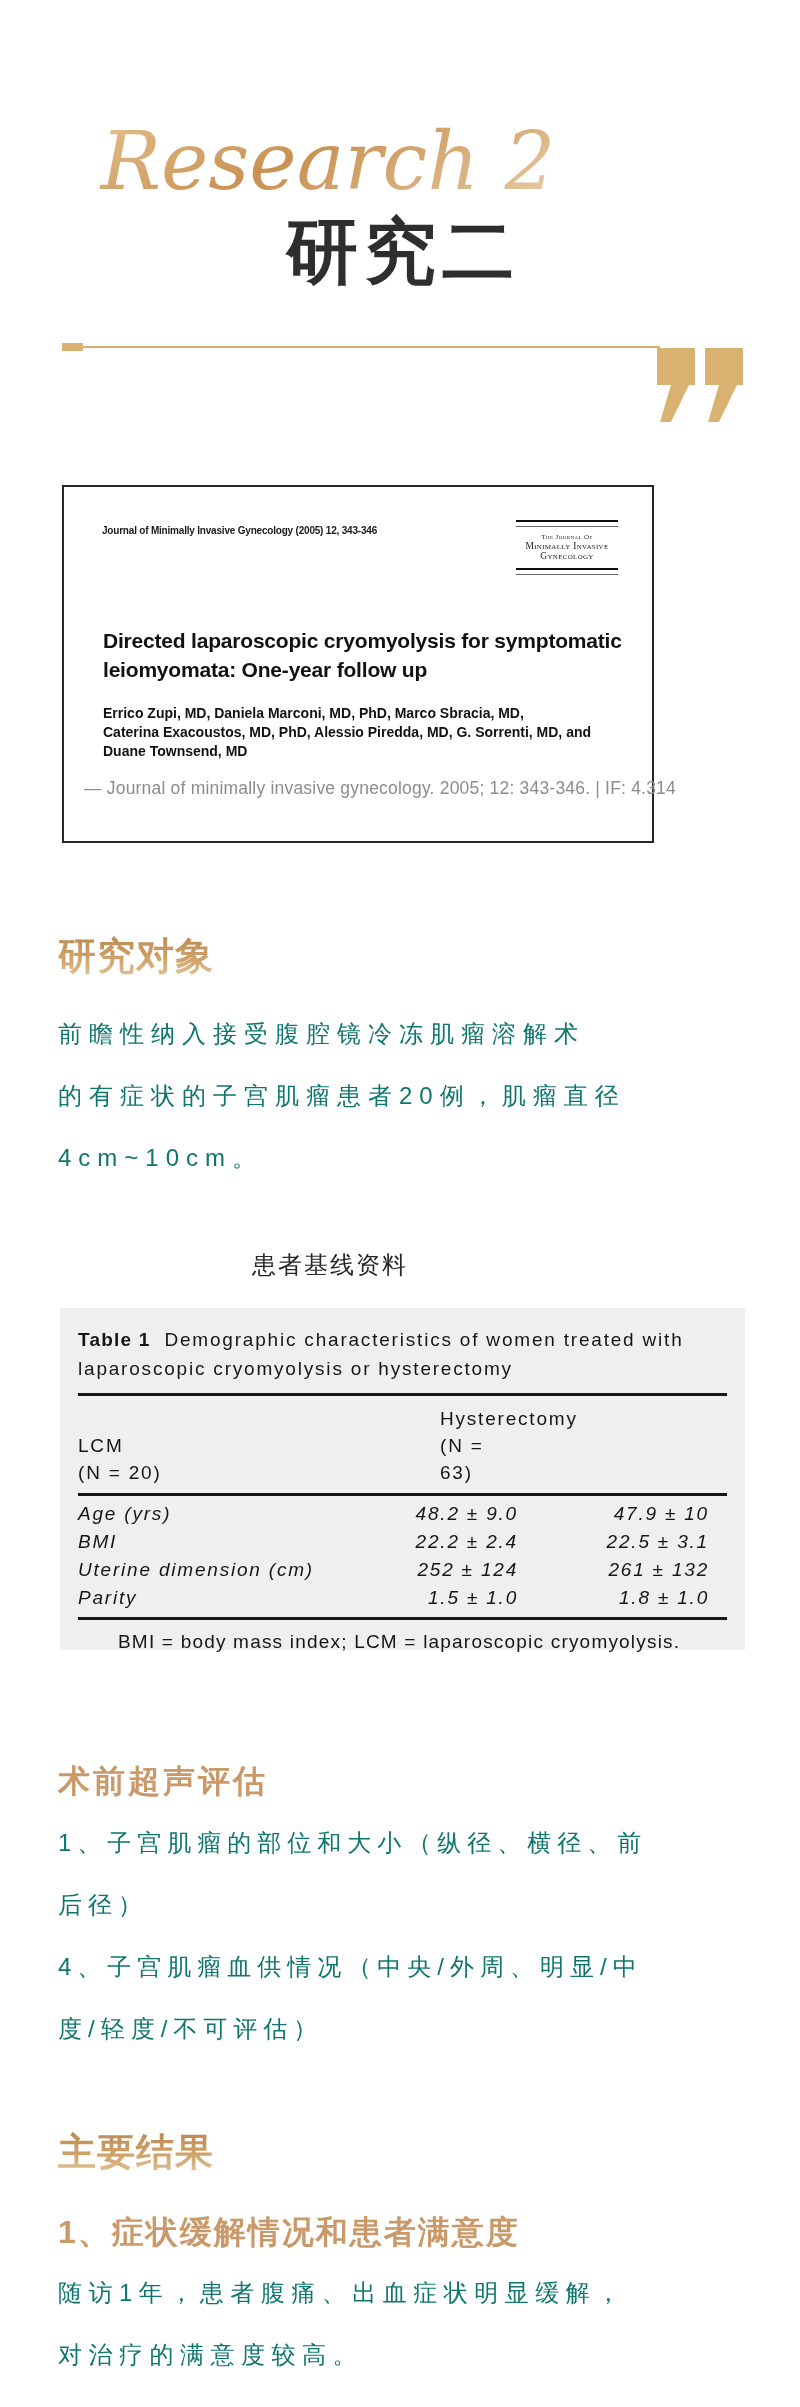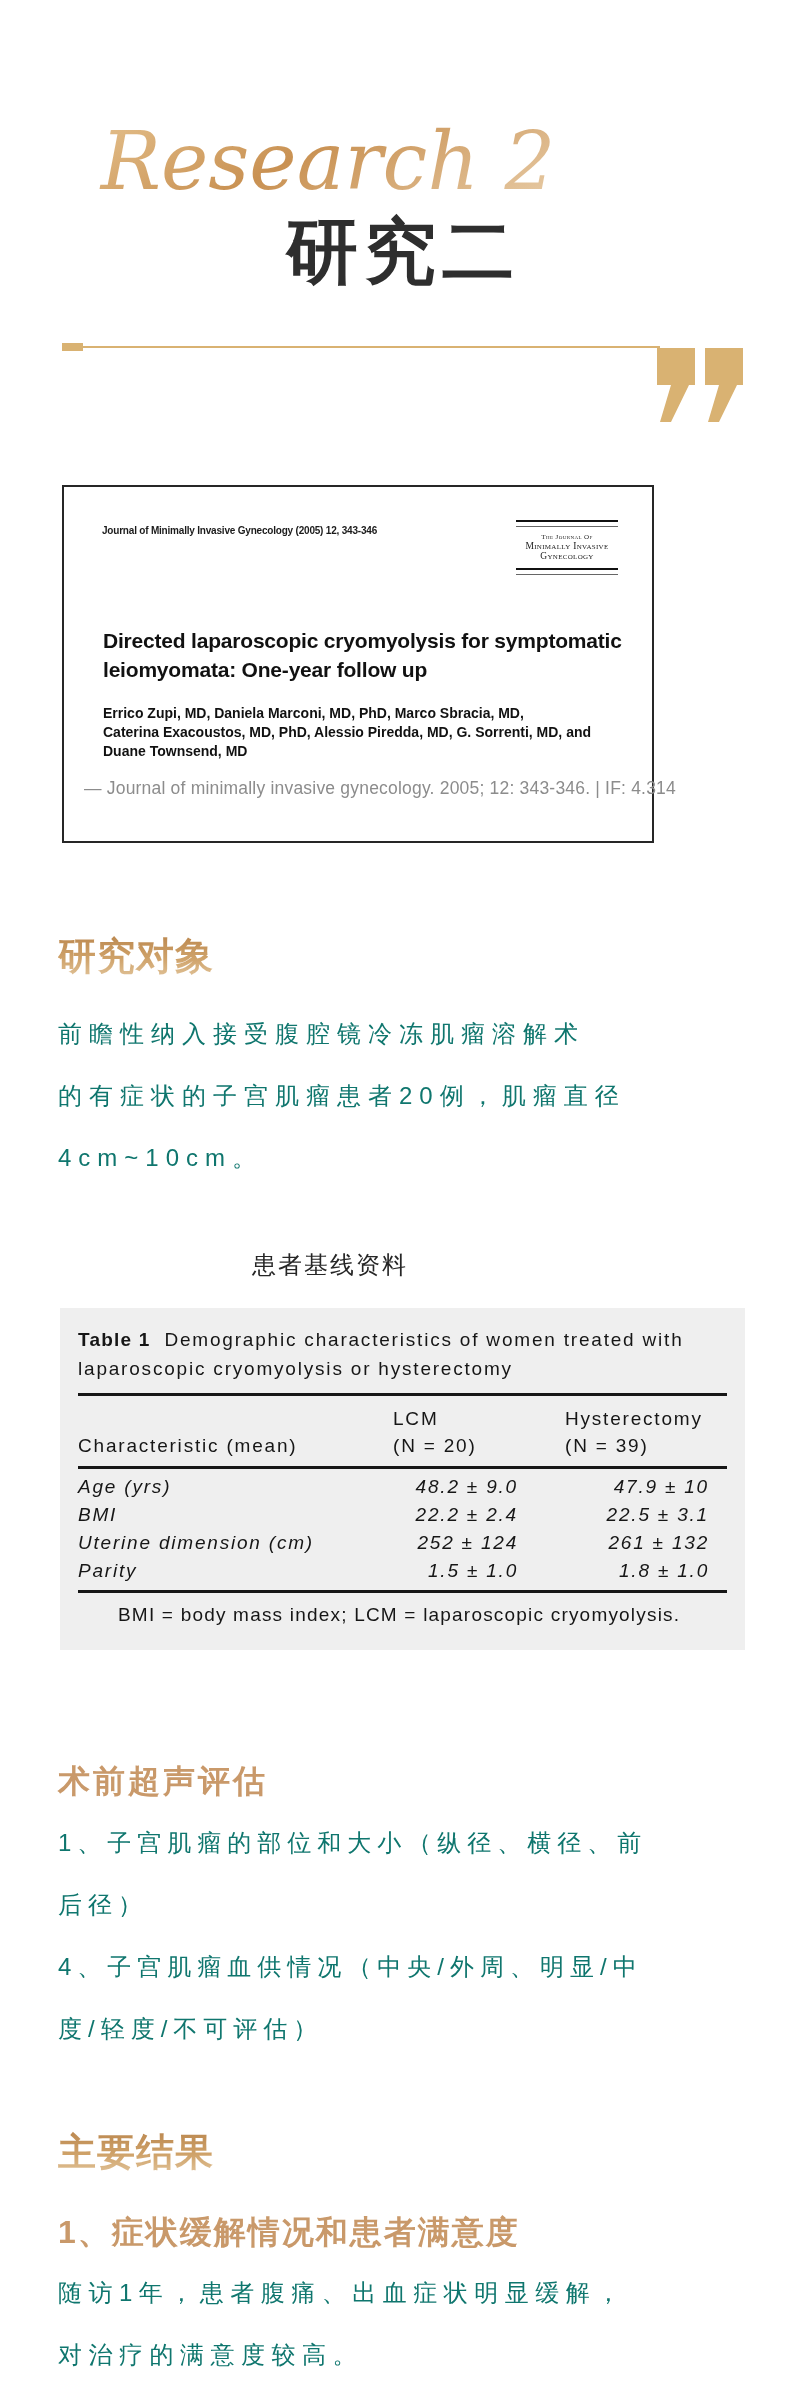--- a/index.html
+++ b/index.html
@@ -121,25 +121,24 @@
 的有症状的子宫肌瘤患者20例，肌瘤直径
 4cm~10cm。</div>
 
 <div class="abs baseline-label">患者基线资料</div>
 <div class="abs jtable">
   <div class="jt-caption">
     <b>Table 1</b><span>Demographic characteristics of women treated with laparoscopic cryomyolysis or hysterectomy</span>
   </div>
   <div class="jt-rule"></div>
   <div class="jt-head">
-    <div class="hc">Characteristic (mean)</div>
     <div class="hc">LCM
 (N = 20)</div>
     <div class="hc" style="padding-left:47px;">Hysterectomy
-(N = 39)</div>
+(N = 63)</div>
   </div>
   <div class="jt-rule"></div>
   <div class="jt-rows">
       <div class="trow">
         <div class="tcell c0">Age (yrs)</div>
         <div class="tcell c1">48.2 ± 9.0</div>
         <div class="tcell c2">47.9 ± 10</div>
       </div>
       <div class="trow">
         <div class="tcell c0">BMI</div>

